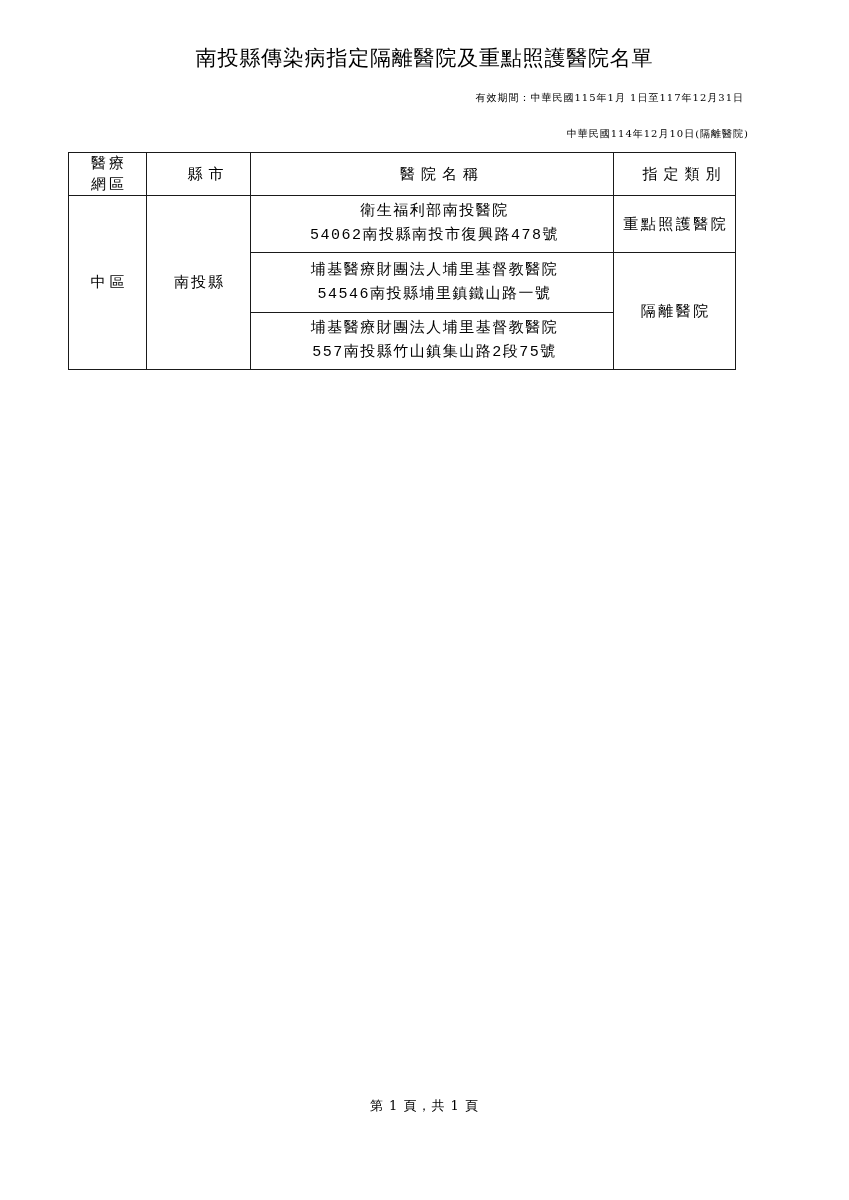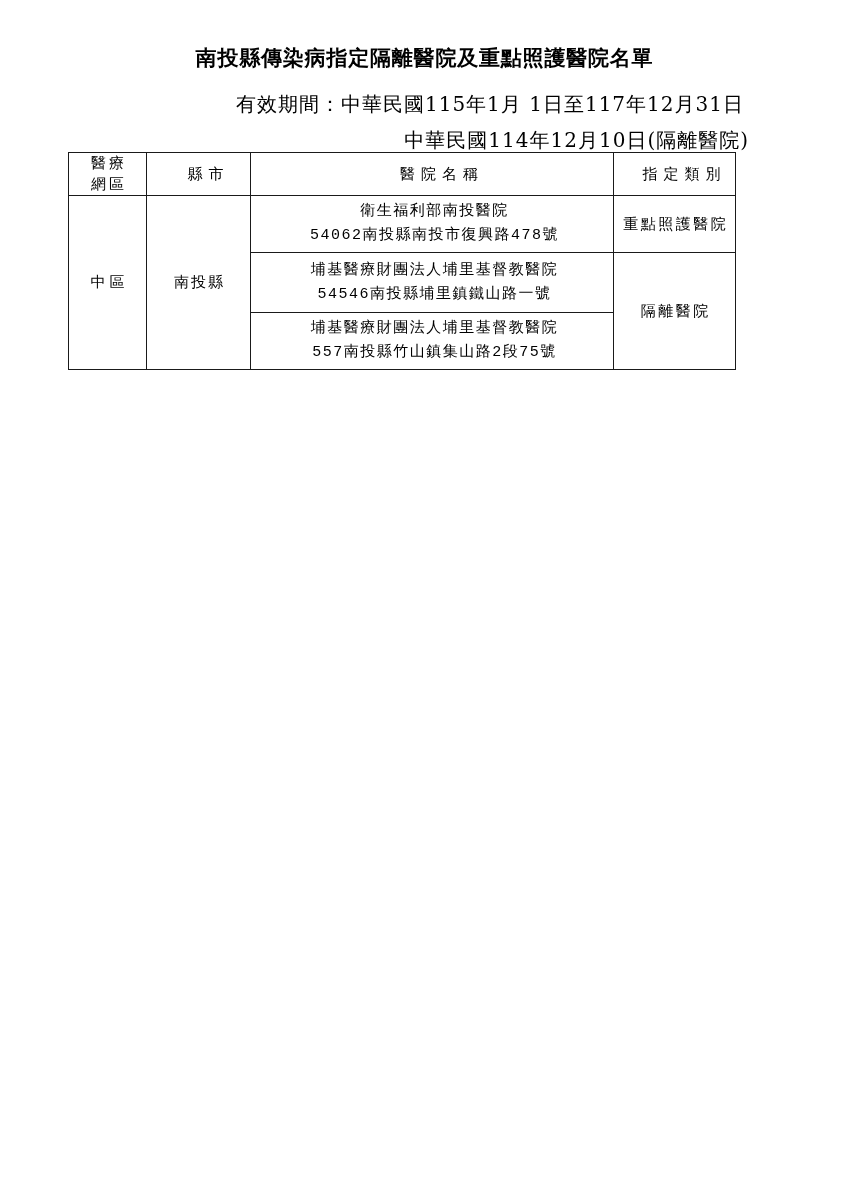--- a/index.html
+++ b/index.html
@@ -16,26 +16,26 @@
     margin: 0 auto;
     overflow: hidden;
   }
   .doc-title {
     position: absolute;
     top: 44px;
     left: 0;
     width: 100%;
     text-align: center;
     font-size: 21px;
-    font-weight: bold;
+    font-weight: normal;
     letter-spacing: 0.8px;
   }
   .subtitle-line {
     position: absolute;
-    font-size: 20px;
+    font-size: 10px;
     letter-spacing: 1px;
     white-space: nowrap;
   }
   .effective-period { top: 91px; right: 105px; }
   .amendment-date  { top: 127px; right: 100px; }
 
   table.hospital-table {
     position: absolute;
     left: 68px;
     top: 152px;
@@ -143,14 +143,15 @@
       </tr>
       <tr style="height:46px;">
         <td class="cell-hospital">
           <span class="hospital-name">埔基醫療財團法人埔里基督教醫院</span>
           <span class="hospital-address">557南投縣竹山鎮集山路2段75號</span>
         </td>
       </tr>
     </tbody>
   </table>
 
+  <div class="page-footer">第 1 頁，共 1 頁</div>
 
 </div>
 
 </body></html>

